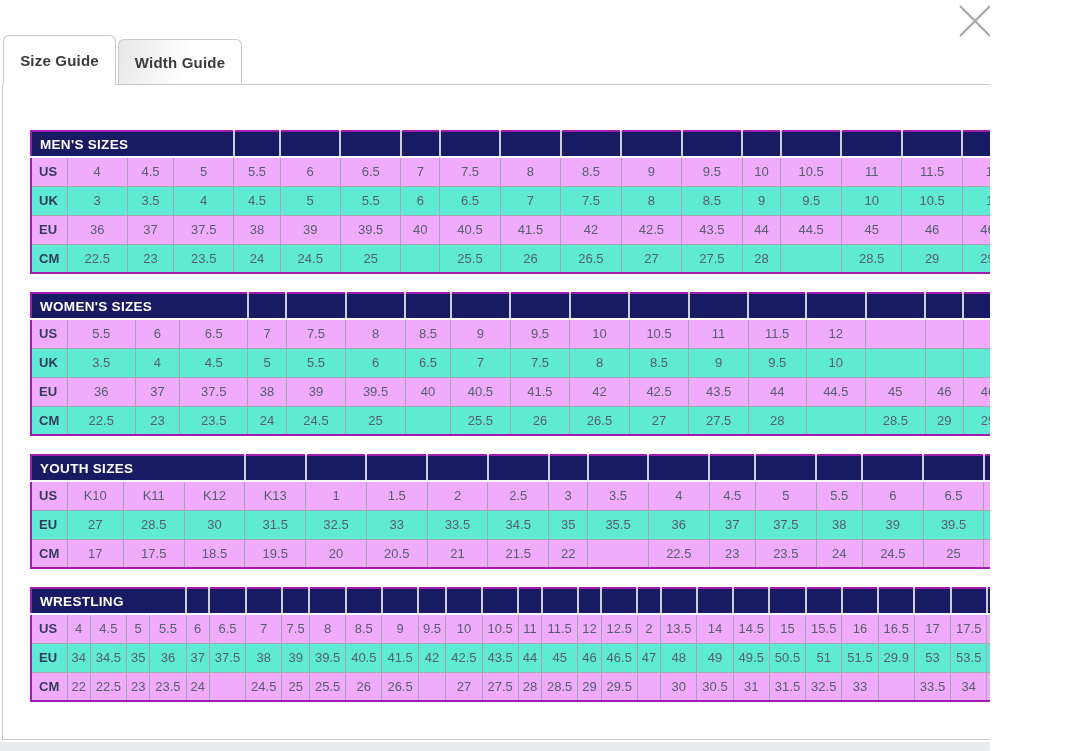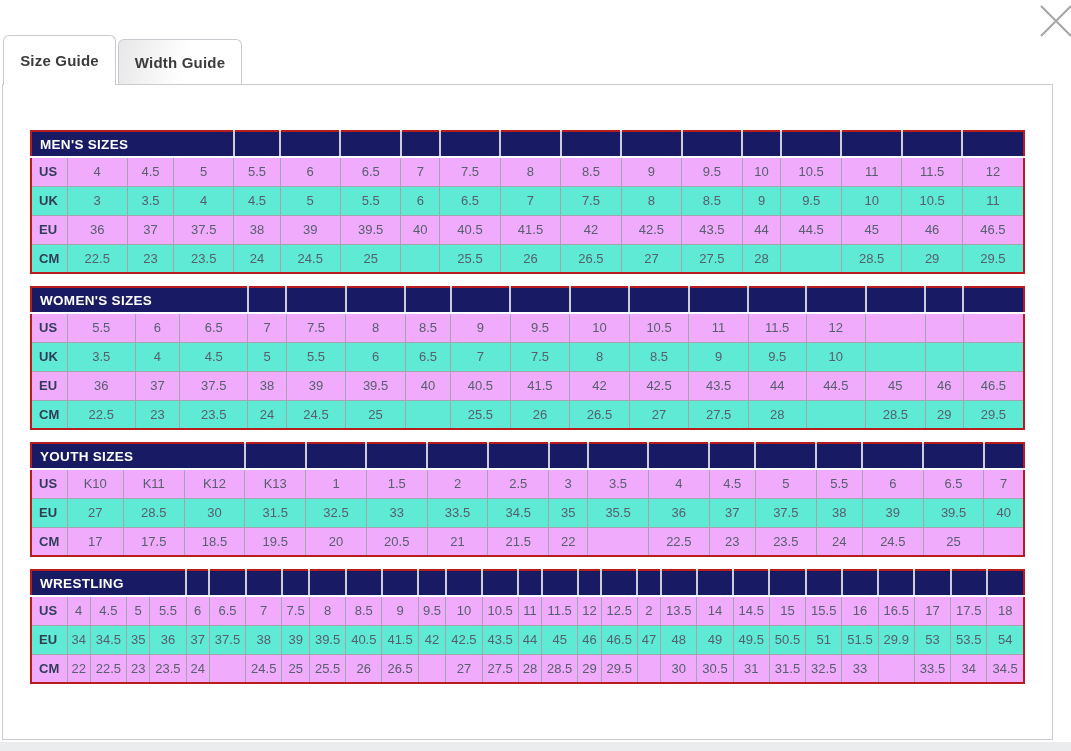--- a/index.html
+++ b/index.html
@@ -1,18 +1,18 @@
 <!DOCTYPE html>
 <html style="--navy: #181a64;"><head>
 <meta charset="utf-8">
 <style>
   :root { --navy:#181a64; --cellborder:#a2a6ae; --panelborder:#c9cacf; }
   * { margin:0; padding:0; box-sizing:border-box; }
   body { background:#fff; font-family:"Liberation Sans", sans-serif; }
-  .screen { position:relative; width:1071px; height:751px; background:#fff; overflow:hidden; }
+  .screen { position:relative; width:990px; height:751px; background:#fff; overflow:hidden; }
   .bottom-strip { position:absolute; left:0; right:0; bottom:0; height:9px; background:#ebecee; }
 
   
   .close-btn { position:absolute; top:1px; right:-6px; width:42px; height:42px;
     background:none; border:none; cursor:pointer; padding:0; }
 
   
   .tab { position:absolute; display:flex; align-items:center; justify-content:center;
     font-size:15px; font-weight:bold; color:#3b3b3b; letter-spacing:0.2px;
     background:#fff; border:1px solid var(--panelborder); border-bottom:none;
@@ -21,21 +21,21 @@
   .tab-inactive { left:118px; top:39px; width:124px; height:45px; z-index:1;
     background:linear-gradient(105deg,#e7e7e7 0%,#f4f4f4 30%,#ffffff 55%); }
 
   
   .panel { position:absolute; left:2px; top:84px; width:1051px; height:656px;
     background:#fff; border:1px solid var(--panelborder); z-index:2; }
   .tables { padding:45px 0 0 27px; }
 
   
   table.size-table { border-collapse:collapse; width:995px; table-layout:auto;
-    border:2px solid #b91c1c; margin-bottom:12px; }
+    border:2px solid #a21caf; margin-bottom:18px; }
   .size-table thead th { background:var(--navy); height:26px; border-bottom:2px solid #fdfdfe; }
   .size-table thead th.title { color:#fff; text-align:left; font-size:13.5px; font-weight:bold;
     letter-spacing:0.3px; padding:3px 6px 3px 8px; white-space:nowrap; }
   .size-table thead th.hcell { border-left:2px solid rgba(255,255,255,0.78); }
   .size-table td, .size-table th.rlabel { border:1px solid var(--cellborder); font-size:13px; height:29px; }
   .size-table td { text-align:center; color:#575f6d; padding:5px 2px; white-space:nowrap; }
   .size-table th.rlabel { text-align:left; color:#303c58; font-weight:bold; padding:5px 4px 5px 7px; width:36px; }
   tr.odd  { background:#f0abfc;padding-left:40px; }
   tr.even { background:#5eead4; }
 </style>

